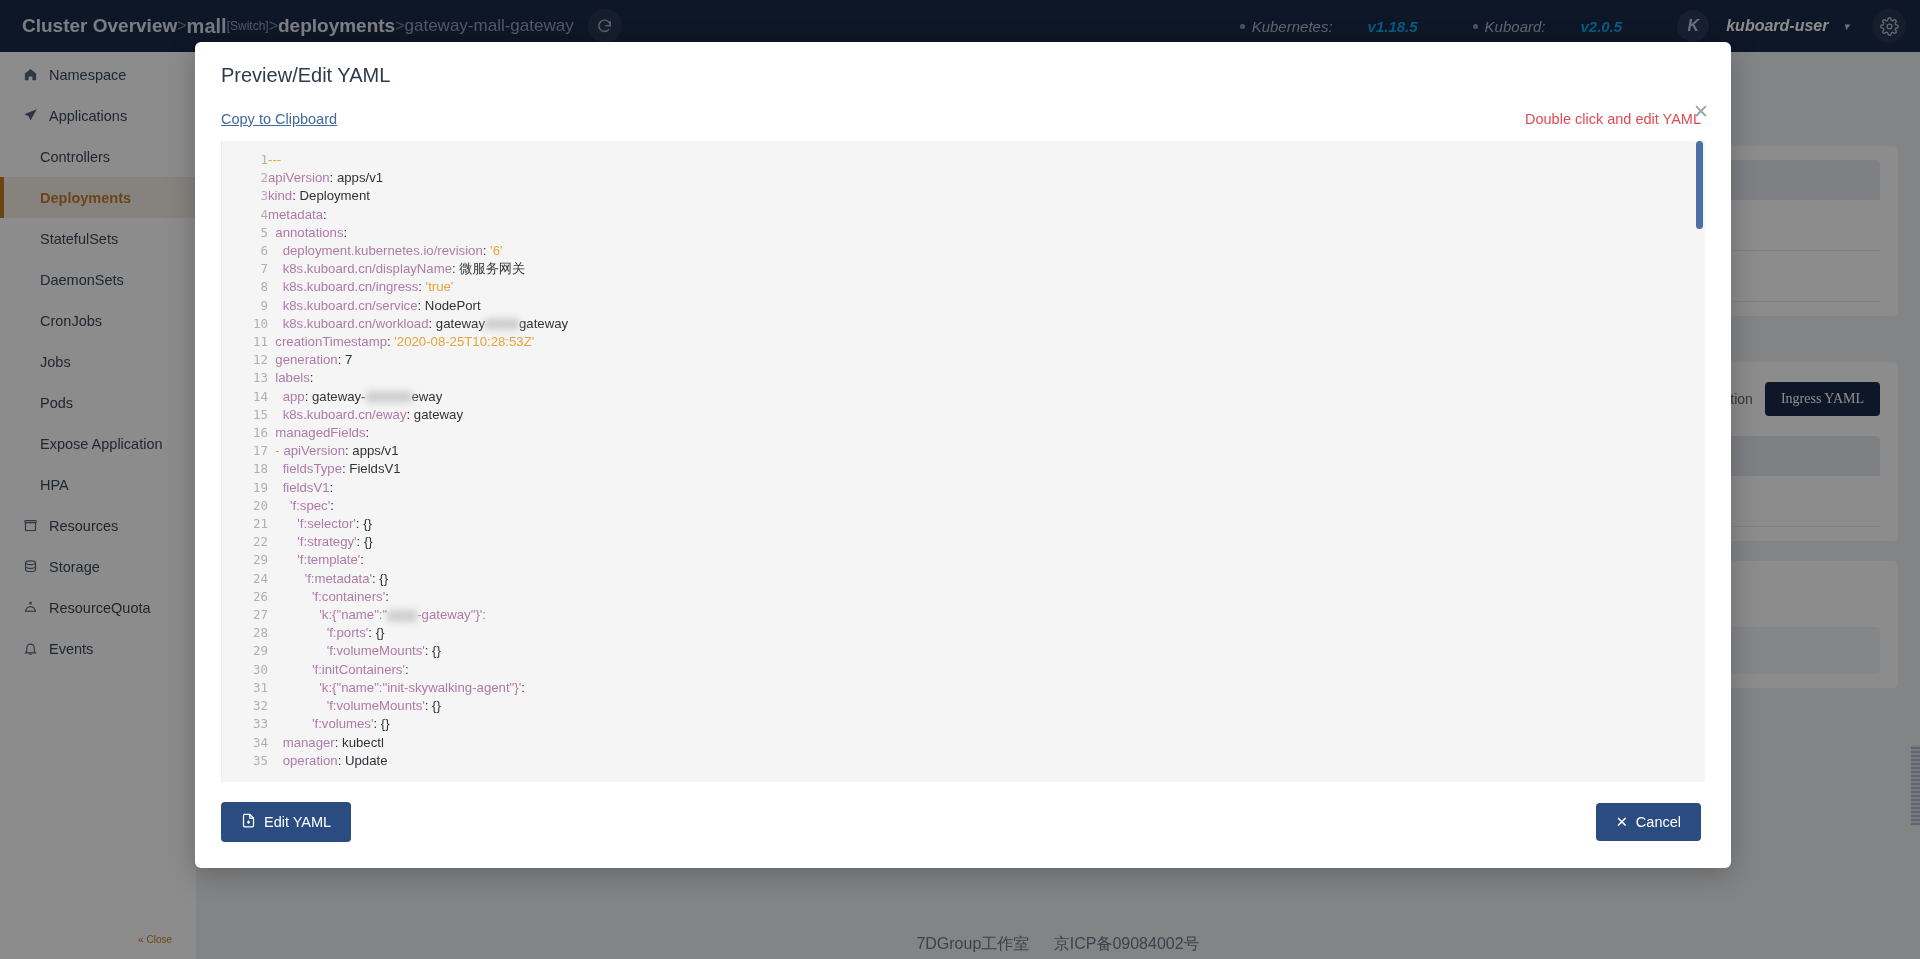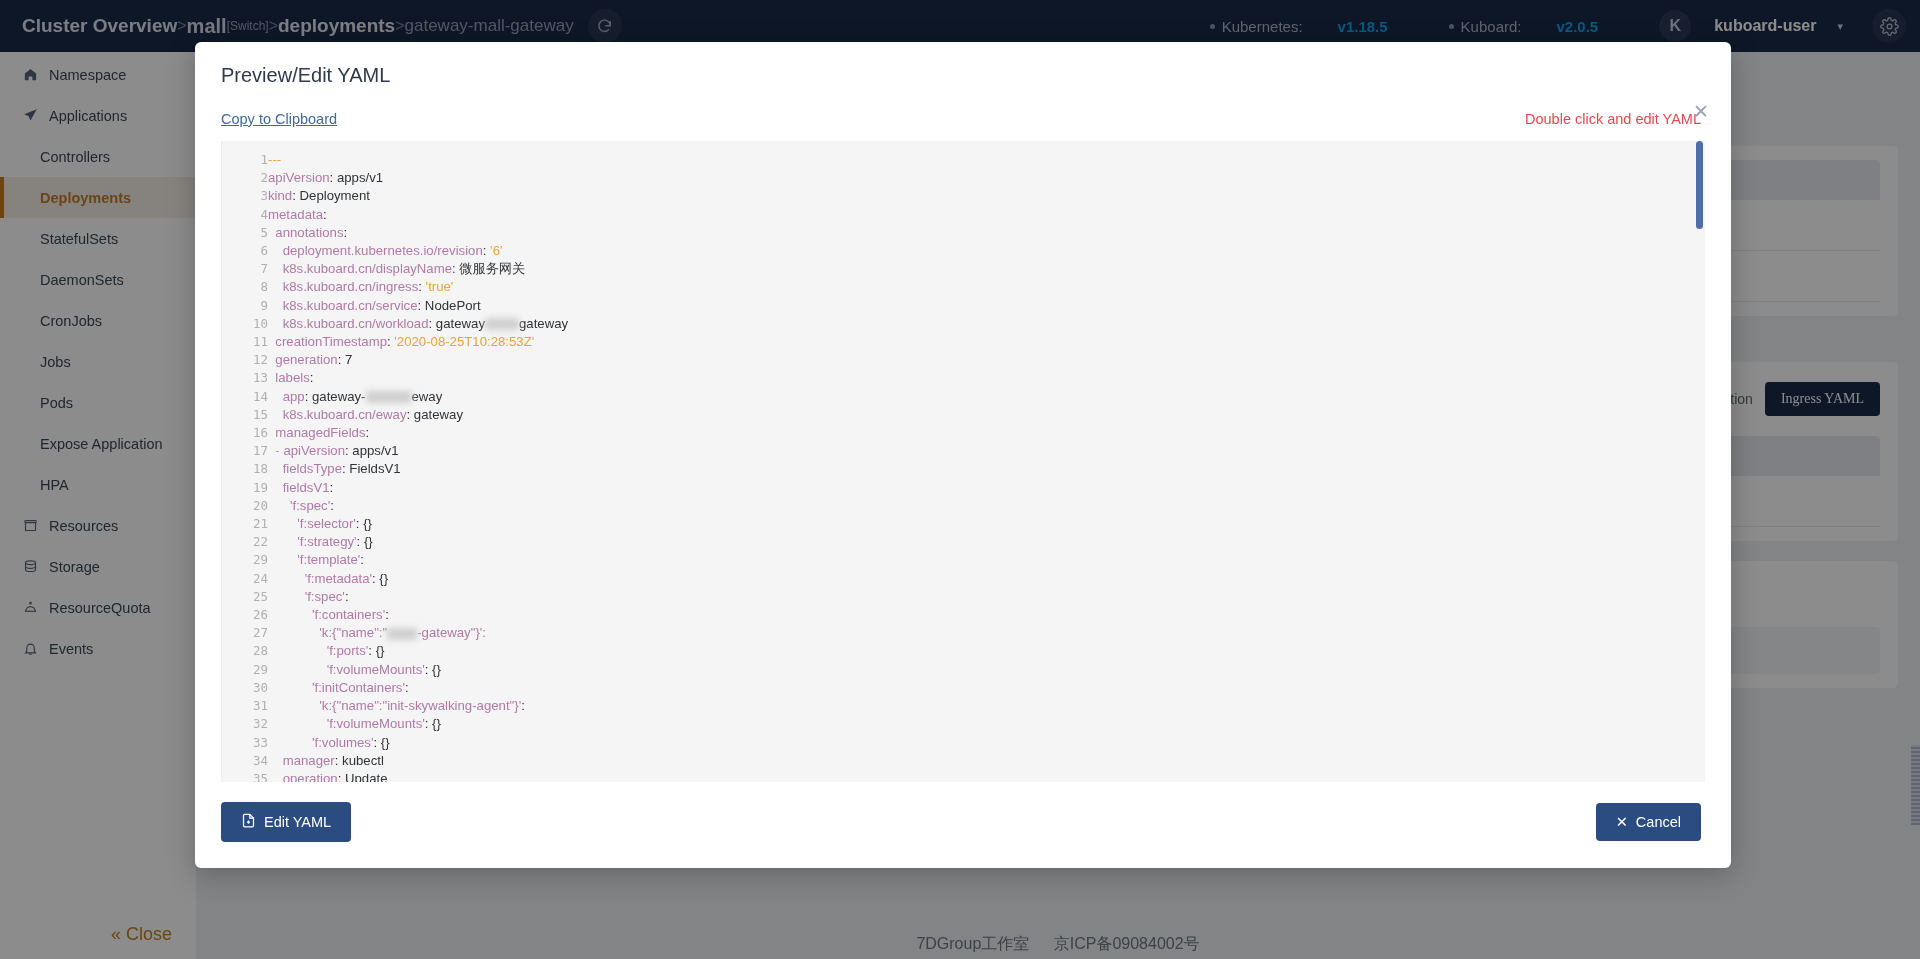--- a/index.html
+++ b/index.html
@@ -32,22 +32,22 @@
   .crumb-kind { color: #e3e8f1; font-weight: 700; font-size: 19px; }
   .crumb-name { color: #95a1b6; font-size: 17px; }
   .refresh-circle {
     margin-left: 14px;
     width: 34px; height: 34px; border-radius: 50%;
     background: #283652;
     display: flex; align-items: center; justify-content: center;
     color: #aab4c7;
   }
   .topbar-right {
-    margin-left: auto; display: flex; align-items: center; gap: 13px;
-    padding-right: 14px; font-size: 15px;
+    margin-left: auto; display: flex; align-items: center; gap: 7px;
+    padding-right: 14px; font-size: 15px; font-style: italic;
   }
   .ver-item { display: flex; align-items: center; gap: 7px; margin-right: 48px; }
   .dot { width: 5px; height: 5px; border-radius: 50%; background: #8d97aa; }
   .ver-label { color: #aeb8ca; }
   .ver-val { color: #0ea5e9; font-weight: 700; margin-left: 28px; }
   .avatar-k {
     width: 32px; height: 32px; border-radius: 50%;
     background: #2b3a59; color: #c8d1e0;
     display: flex; align-items: center; justify-content: center;
     font-weight: 700; font-size: 16px; margin-right: 10px;
@@ -72,21 +72,21 @@
   }
   .side-item.sub { padding-left: 40px; }
   .side-item.active {
     background: #f4efe7; color: #c27c2c; font-weight: 700;
     border-left: 4px solid #c87f1f; padding-left: 36px;
   }
   .side-ico { width: 17px; height: 17px; display: flex; align-items: center; justify-content: center; color: #57637a; flex: 0 0 17px; }
   .side-close {
     position: absolute; bottom: 14px; left: 0; width: 100%;
     text-align: right; padding-right: 24px;
-    color: #c87f1f; font-size: 18px;
+    color: #c87f1f; font-size: 10px;
   }
 
   .content {
     position: absolute; top: 52px; left: 196px; right: 0; bottom: 0;
     background: #eef0f3; overflow: hidden;
   }
   .panel {
     margin: 14px 22px 0 22px; background: #fff; border-radius: 5px;
     padding: 14px 18px;
   }
@@ -540,24 +540,20 @@
             </tr>
             <tr>
               <td class="ln">29</td>
               <td class="lcode">        <span class="k">'f:template'</span>:</td>
             </tr>
             <tr>
               <td class="ln">24</td>
               <td class="lcode">          <span class="k">'f:metadata'</span>: {}</td>
             </tr>
             <tr>
-              <td class="ln">25</td>
-              <td class="lcode">          <span class="k">'f:spec'</span>:</td>
-            </tr>
-            <tr>
               <td class="ln">26</td>
               <td class="lcode">            <span class="k">'f:containers'</span>:</td>
             </tr>
             <tr>
               <td class="ln">27</td>
               <td class="lcode">              <span class="k">'k:{"name":"<span class="blur" style="width:30px">&nbsp;</span>-gateway"}':</span></td>
             </tr>
             <tr>
               <td class="ln">28</td>
               <td class="lcode">                <span class="k">'f:ports'</span>: {}</td>

